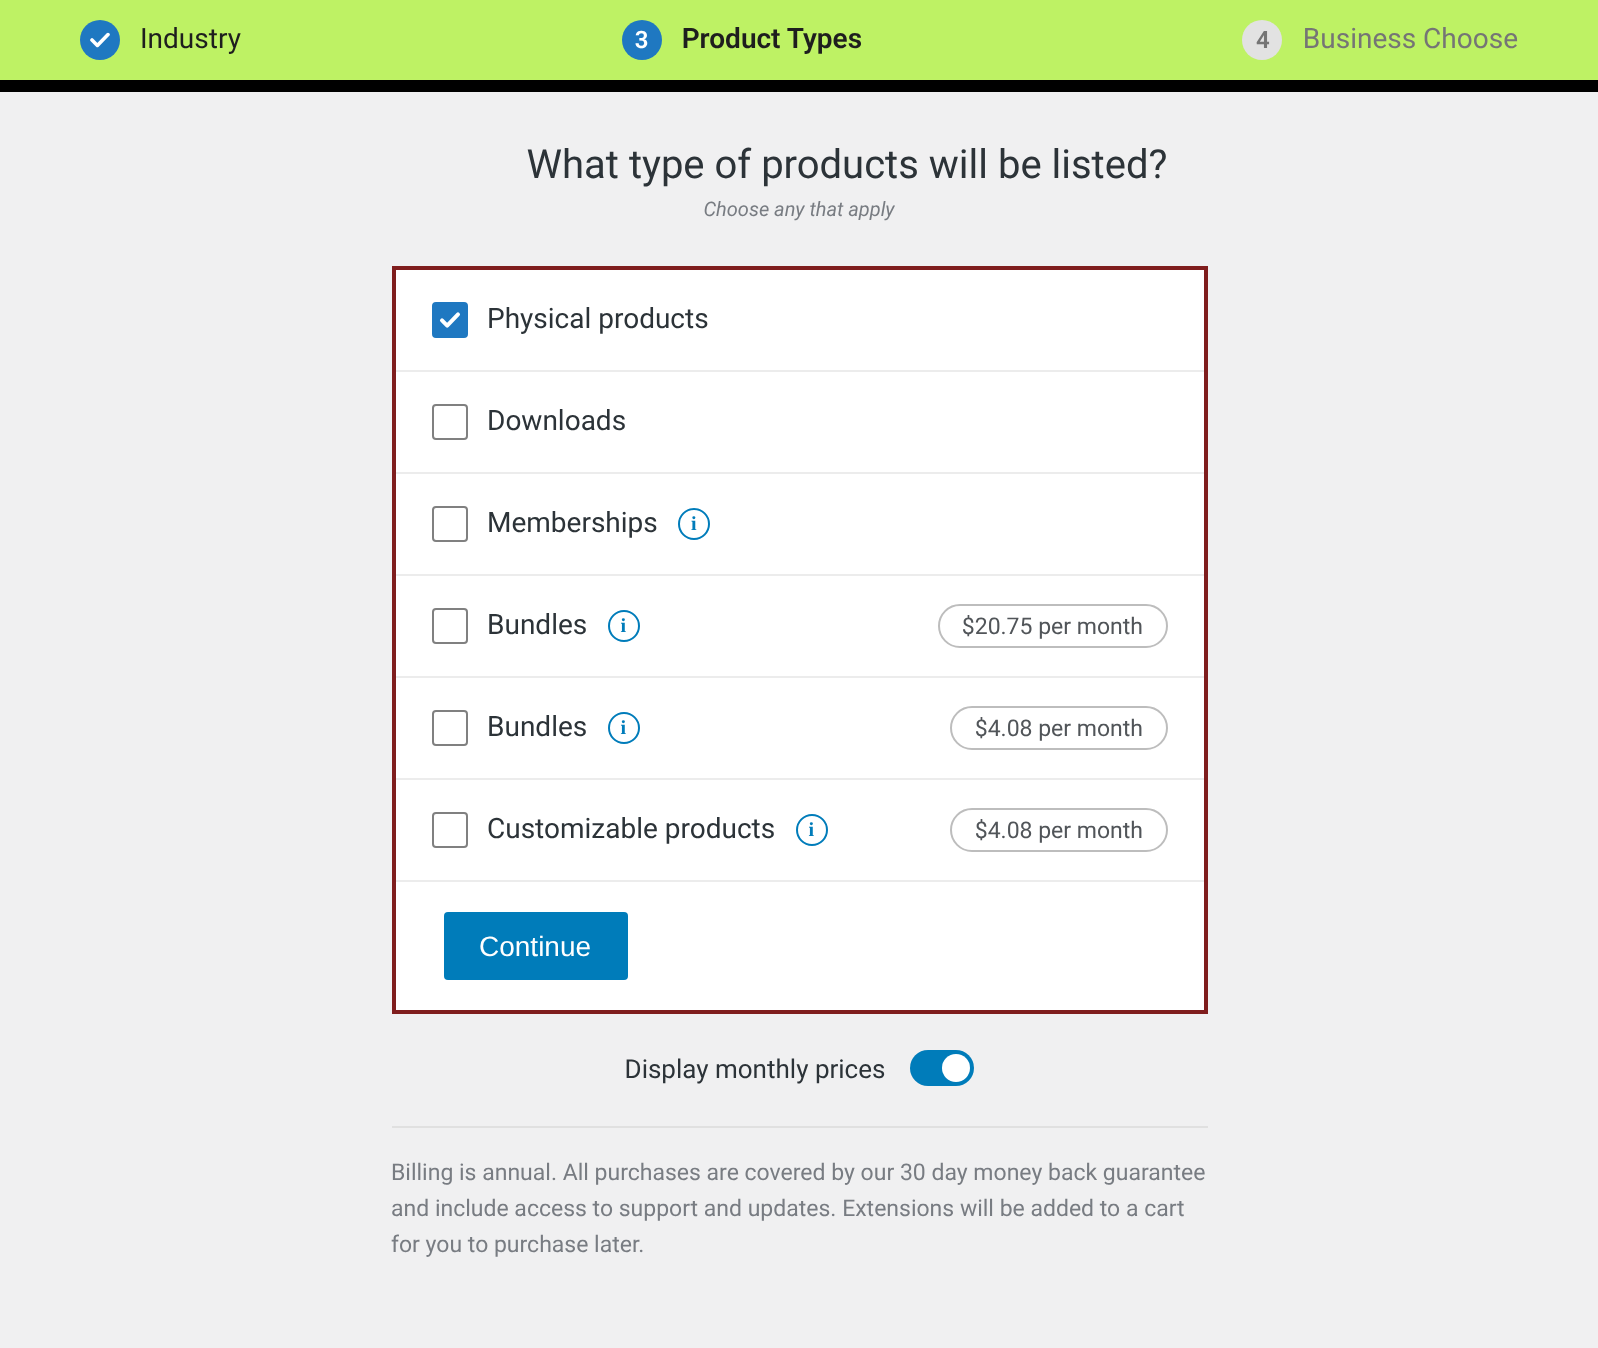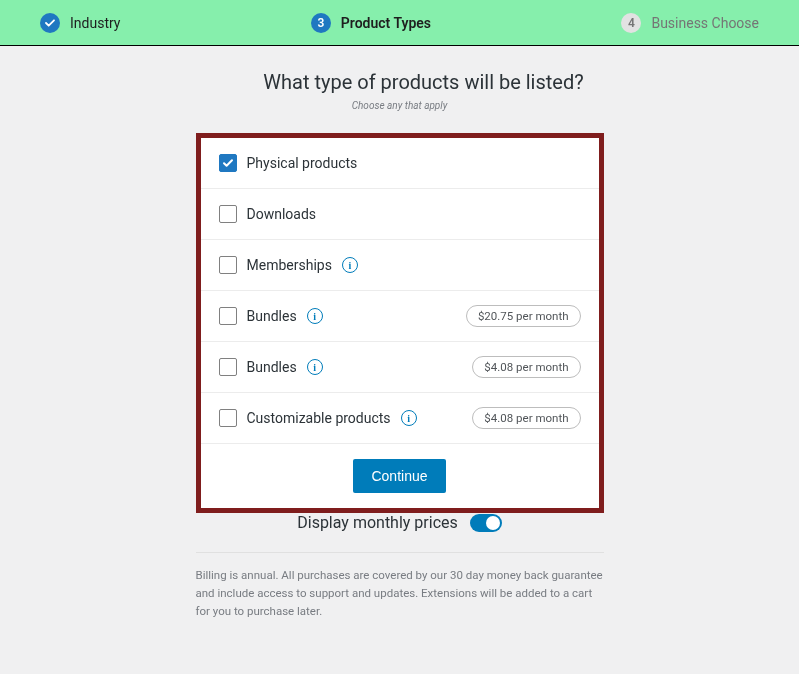--- a/index.html
+++ b/index.html
@@ -6,27 +6,27 @@
     html, body { height: 100%; }
     body {
       font-family: -apple-system, BlinkMacSystemFont, "Segoe UI", Roboto, Helvetica, Arial, sans-serif;
       font-size: 14px;
       color: #2c3338;
       background: #f0f0f1;
       width: 799px;
     }
     
     .stepper {
-      background: #86efac;
+      background: #bef264;
       height: 46px;
       display: flex;
       align-items: center;
       justify-content: space-between;
       padding: 0 40px;
-      border-bottom: 1px solid #000000;
+      border-bottom: 6px solid #000000;
     }
     .step {
       display: flex;
       align-items: center;
       gap: 10px;
     }
     .step-circle {
       width: 20px;
       height: 20px;
       border-radius: 50%;
@@ -72,21 +72,21 @@
       font-style: italic;
     }
 
     .panel-wrap {
       display: flex;
       justify-content: center;
       margin-top: 22px;
     }
     .panel {
       width: 408px;
-      border: 5px solid #7f1d1d;
+      border: 2px solid #7f1d1d;
       background: #ffffff;
     }
     .row {
       display: flex;
       align-items: center;
       height: 51px;
       padding: 0 18px;
       border-bottom: 1px solid #ececec;
       gap: 10px;
     }
@@ -132,39 +132,40 @@
       border: 1px solid #bdbdbd;
       border-radius: 999px;
       padding: 3px 11px;
       font-size: 11.5px;
       color: #515559;
       white-space: nowrap;
     }
     .panel-footer {
       display: flex;
       align-items: center;
-      justify-content: center;
       height: 64px;
+      padding-left: 24px;
     }
     .primary-btn {
       background: #007cba;
       color: #ffffff;
       border: none;
       padding: 9px 18px;
       font-size: 14px;
       border-radius: 2px;
       cursor: pointer;
     }
 
     .toggle-row {
       display: flex;
-      align-items: center;
+      align-items: flex-end;
       justify-content: center;
       gap: 12px;
-      font-size: 16px;
+      margin-top: 18px;
+      font-size: 13px;
       color: #2c3338;
     }
     .toggle {
       width: 32px;
       height: 18px;
       border-radius: 999px;
       background: #007cba;
       position: relative;
       flex: none;
     }

